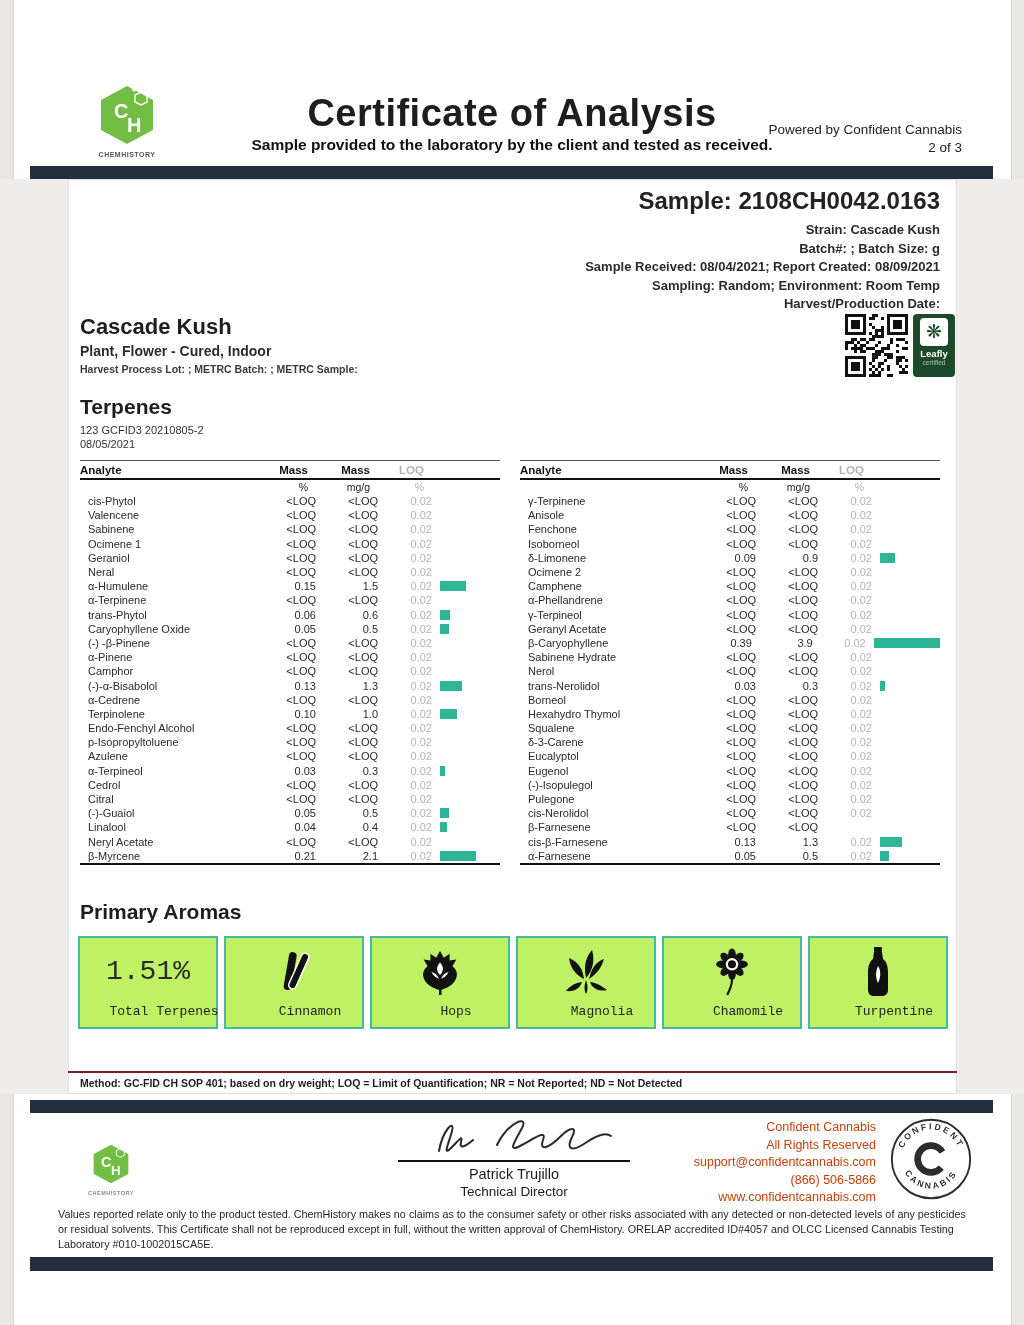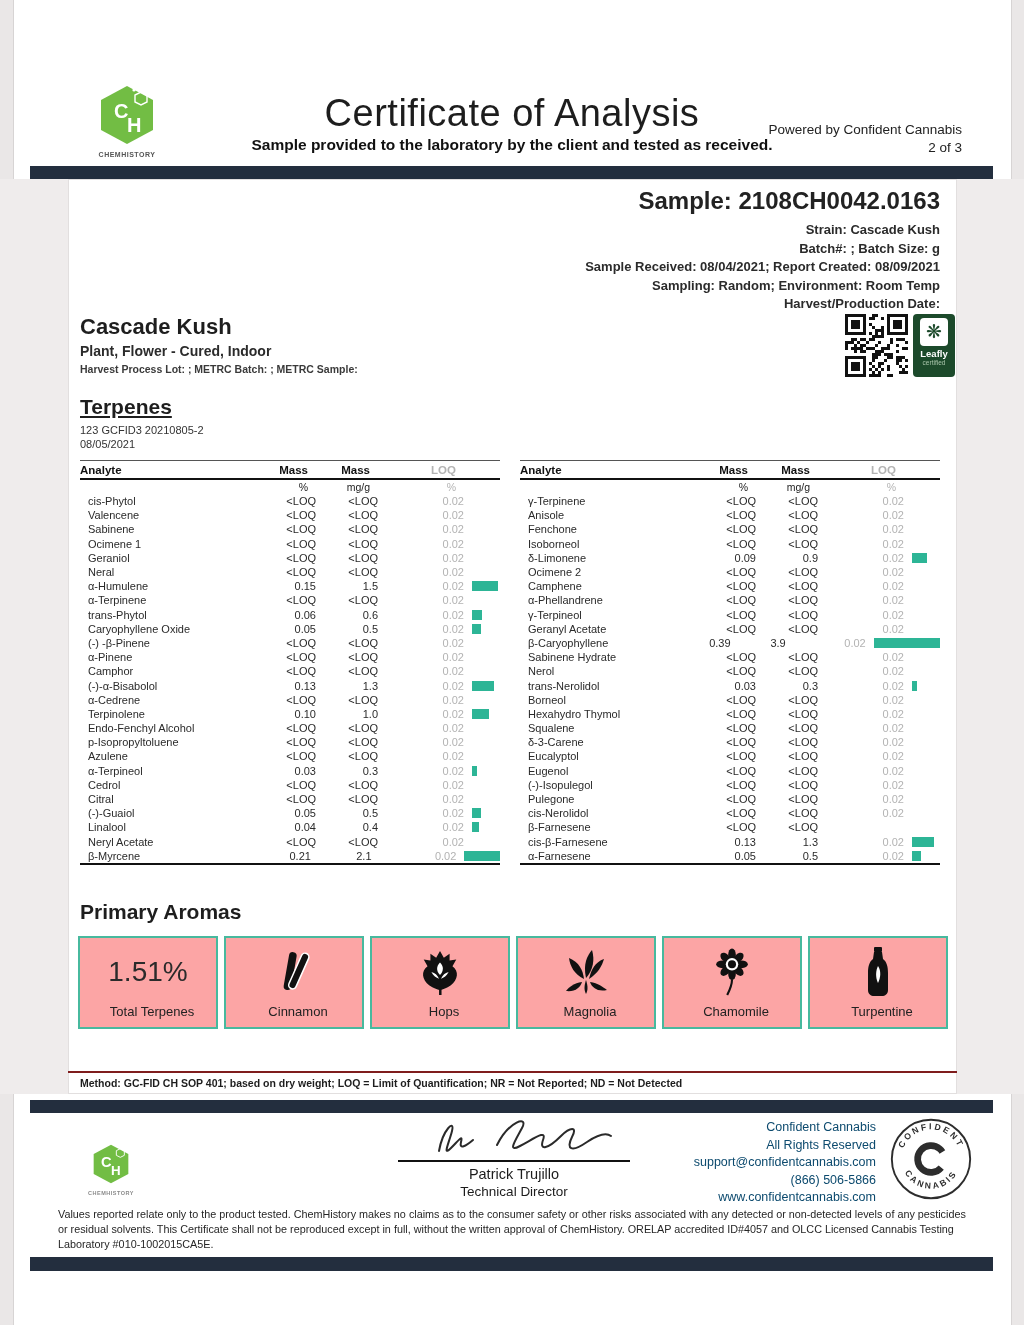--- a/index.html
+++ b/index.html
@@ -4,21 +4,21 @@
 <style>
   html,body{margin:0;padding:0;}
   body{width:1024px;height:1325px;font-family:"Liberation Sans","DejaVu Sans",sans-serif;color:#222;background:#ffffff;}
   .page{position:relative;width:1024px;height:1325px;overflow:hidden;background:#ffffff;}
   .edge{position:absolute;top:0;height:100%;background:#eae7e7;}
   .edge.left{left:0;width:13px;border-right:1px solid #d7d4d4;}
   .edge.right{right:0;width:12px;border-left:1px solid #d7d4d4;}
 
   
   .hdr-logo{position:absolute;left:92px;top:84px;width:70px;text-align:center;}
-  .hdr-title{position:absolute;left:0;top:92px;width:1024px;text-align:center;font-size:38px;font-weight:400;color:#1d1d1d;letter-spacing:0.5px;}
+  .hdr-title{position:absolute;left:0;top:92px;width:1024px;text-align:center;font-size:38px;font-weight:700;color:#1d1d1d;letter-spacing:0.5px;}
   .hdr-sub{position:absolute;left:0;top:136px;width:1024px;text-align:center;font-size:15.5px;font-weight:bold;color:#111;}
   .hdr-powered{position:absolute;right:62px;top:122px;text-align:right;font-size:13.5px;color:#222;}
   .hdr-page{position:absolute;right:62px;top:140px;text-align:right;font-size:13.5px;color:#222;}
   .bar-navy{position:absolute;left:30px;width:963px;height:13px;background:#232e3e;}
 
   
   .mid-band{position:absolute;left:0;top:179px;width:1024px;height:915px;background:#efecec;}
   .content-card{position:absolute;left:68px;top:179px;width:889px;height:915px;background:#ffffff;border:1px solid #e2dfdf;box-sizing:border-box;}
 
   .sample-block{position:absolute;right:84px;top:187px;text-align:right;}
@@ -27,54 +27,54 @@
 
   .prod-name{position:absolute;left:80px;top:314px;font-size:22px;font-weight:bold;color:#1e1e1e;}
   .prod-type{position:absolute;left:80px;top:343px;font-size:14px;font-weight:bold;color:#2b2b2b;}
   .prod-meta{position:absolute;left:80px;top:363px;font-size:10.5px;font-weight:bold;color:#3a3a3a;}
   .qr{position:absolute;left:845px;top:314px;width:63px;height:63px;}
   .leafly{position:absolute;left:913px;top:314px;width:42px;height:63px;background:#1c4a2b;border-radius:4px;text-align:center;box-sizing:border-box;padding-top:4px;}
   .leafly .tile{width:28px;height:28px;margin:0 auto;background:#fff;border-radius:4px;line-height:28px;font-size:19px;color:#1c4a2b;}
   .leafly .t1{color:#fff;font-size:9.5px;font-weight:bold;margin-top:2px;}
   .leafly .t2{color:#a9c5ab;font-size:6.5px;}
 
-  .terp-title{position:absolute;left:80px;top:395px;font-size:21px;font-weight:bold;color:#1e1e1e;text-decoration:underline;}
+  .terp-title{position:absolute;left:80px;top:395px;font-size:21px;font-weight:bold;color:#1e1e1e;}
   .terp-run{position:absolute;left:80px;top:424px;font-size:11px;color:#333;}
   .terp-date{position:absolute;left:80px;top:438px;font-size:11px;color:#333;}
 
   .t-table{position:absolute;top:460px;width:420px;border-bottom:2px solid #111;}
   .t-table.left{left:80px;}
   .t-table.right{left:520px;}
   .t-head{display:flex;height:17px;align-items:center;border-top:1px solid #555;border-bottom:2px solid #111;font-size:11.5px;font-weight:bold;color:#111;}
   .t-units{display:flex;height:14px;align-items:center;font-size:10.5px;color:#222;}
   .t-row{display:flex;height:14.2px;align-items:center;font-size:11px;color:#2a2a2a;margin-left:8px;}
   .c-analyte{width:168px;text-align:left;white-space:nowrap;overflow:hidden;}
   .c-pct{width:60px;text-align:right;}
   .c-mgg{width:62px;text-align:right;}
-  .c-loq{width:54px;text-align:right;color:#b3b3b3;padding-left:32px;}
+  .c-loq{width:54px;text-align:right;color:#b3b3b3;}
   .c-bar{flex:1;display:flex;align-items:center;}
   .c-bar .bar{height:10px;margin-left:8px;background:#2db596;}
 
   .aroma-title{position:absolute;left:80px;top:900px;font-size:21px;font-weight:bold;color:#1e1e1e;}
   .aroma-row{position:absolute;left:78px;top:936px;width:872px;display:flex;gap:6px;}
-  .aroma-card{width:140px;height:93px;background:#fca5a5;border:2px solid #47b99e;box-sizing:border-box;position:relative;text-align:center;}
+  .aroma-card{width:140px;height:93px;background:#bef264;border:2px solid #47b99e;box-sizing:border-box;position:relative;text-align:center;font-family:Liberation Mono, monospace;}
   .aroma-card .icon{position:absolute;top:8px;left:0;width:100%;height:52px;display:flex;align-items:center;justify-content:center;}
-  .aroma-card .lbl{position:absolute;bottom:8px;left:4px;width:100%;font-size:13px;color:#222;margin-top:20px;}
+  .aroma-card .lbl{position:absolute;bottom:8px;left:16px;width:100%;font-size:13px;color:#222;margin-top:20px;}
   .aroma-card .val{position:absolute;top:18px;left:0;width:100%;font-size:28px;color:#2b2b2b;}
 
   .method-strip{position:absolute;left:68px;top:1071px;width:889px;border-top:2px solid #7f1d1d;box-sizing:border-box;padding:4px 0 0 12px;}
   .method-text{font-size:10.5px;font-weight:bold;color:#1d1d1d;}
 
   .ftr-logo{position:absolute;left:85px;top:1143px;width:52px;text-align:center;}
   .ftr-addr{position:absolute;left:135px;top:1119px;font-size:12.5px;color:#222;line-height:17.5px;}
   .ftr-sig-svg{position:absolute;left:425px;top:1113px;}
   .ftr-sig-line{position:absolute;left:398px;top:1160px;width:232px;height:2px;background:#111;}
   .ftr-sig-name{position:absolute;left:398px;top:1166px;width:232px;text-align:center;font-size:14.5px;color:#1c1c1c;}
   .ftr-sig-title{position:absolute;left:398px;top:1184px;width:232px;text-align:center;font-size:13.5px;color:#1c1c1c;}
-  .ftr-cc{position:absolute;right:148px;top:1119px;text-align:right;font-size:12.5px;color:#0c4a6e;line-height:17.5px;}
+  .ftr-cc{position:absolute;right:148px;top:1119px;text-align:right;font-size:12.5px;color:#c2410c;line-height:17.5px;}
   .ftr-stamp{position:absolute;left:888px;top:1116px;}
 
   .disclaimer{position:absolute;left:58px;top:1207px;width:912px;font-size:10.8px;line-height:14.8px;color:#262626;}
   .hex-brand{font-size:7px;font-weight:bold;letter-spacing:0.5px;color:#555;margin-top:1px;}
 </style>
 </head>
 <body>
 <div class="page">
 
   <div class="edge left"></div>

